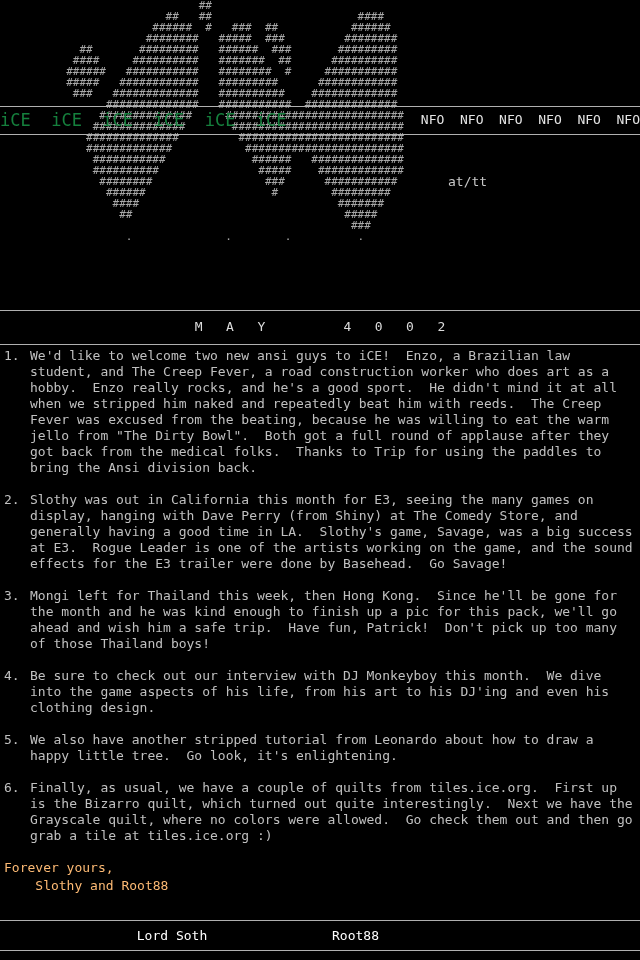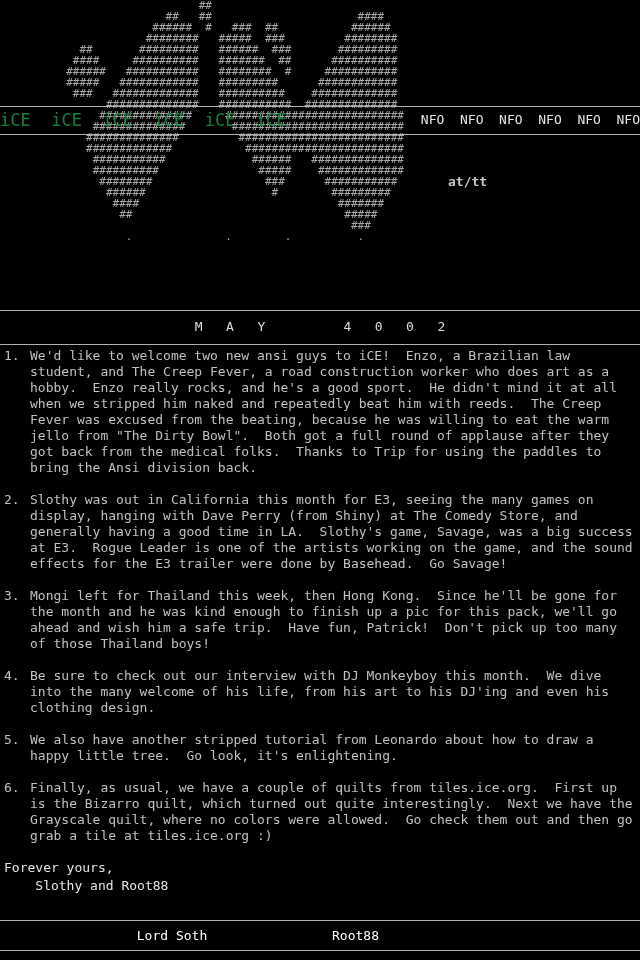--- a/index.html
+++ b/index.html
@@ -76,21 +76,20 @@
     letter-spacing: 0px;
   }
   .attt {
     position: absolute;
     left: 448px;
     top: 174px;
     font-size: 13px;
     line-height: 16px;
     color: #c8c8c8;
     white-space: pre;
-    font-weight: bold;
   }
 
   .may-line {
     position: absolute;
     left: 0;
     top: 318px;
     width: 640px;
     text-align: center;
     font-size: 13px;
     line-height: 18px;
@@ -121,21 +120,21 @@
     text-align: left;
     white-space: pre;
   }
   .item-text {
     flex: 1 1 auto;
     white-space: pre-wrap;
   }
   .signoff {
     font-size: 13px;
     line-height: 16px;
-    color: #e5e5e5;
+    color: #fdba74;
     white-space: pre;
     margin-top: 2px;
   }
 
   
   .hr-foot-top {
     position: absolute;
     left: 0;
     top: 920px;
     width: 640px;
@@ -224,21 +223,21 @@
       <div class="item-text">Slothy was out in California this month for E3, seeing the many games on display, hanging with Dave Perry (from Shiny) at The Comedy Store, and generally having a good time in LA.  Slothy's game, Savage, was a big success at E3.  Rogue Leader is one of the artists working on the game, and the sound effects for the E3 trailer were done by Basehead.  Go Savage!</div>
     </div>
 
     <div class="item">
       <div class="item-num">3.</div>
       <div class="item-text">Mongi left for Thailand this week, then Hong Kong.  Since he'll be gone for the month and he was kind enough to finish up a pic for this pack, we'll go ahead and wish him a safe trip.  Have fun, Patrick!  Don't pick up too many of those Thailand boys!</div>
     </div>
 
     <div class="item">
       <div class="item-num">4.</div>
-      <div class="item-text">Be sure to check out our interview with DJ Monkeyboy this month.  We dive into the many welcome of his life, from his art to his DJ'ing and even his clothing design.</div>
+      <div class="item-text">Be sure to check out our interview with DJ Monkeyboy this month.  We dive into the game aspects of his life, from his art to his DJ'ing and even his clothing design.</div>
     </div>
 
     <div class="item">
       <div class="item-num">5.</div>
       <div class="item-text">We also have another stripped tutorial from Leonardo about how to draw a happy little tree.  Go look, it's enlightening.</div>
     </div>
 
     <div class="item">
       <div class="item-num">6.</div>
       <div class="item-text">Finally, as usual, we have a couple of quilts from tiles.ice.org.  First up is the Bizarro quilt, which turned out quite interestingly.  Next we have the Grayscale quilt, where no colors were allowed.  Go check them out and then go grab a tile at tiles.ice.org :)</div>

